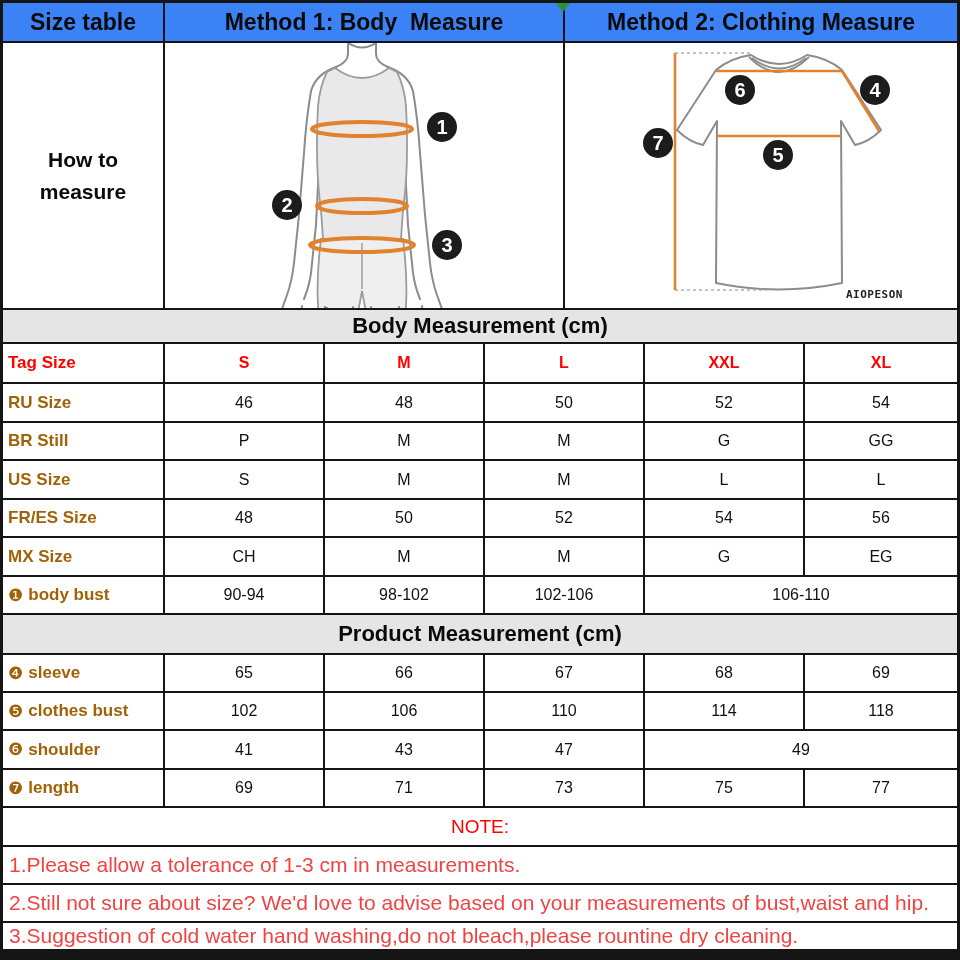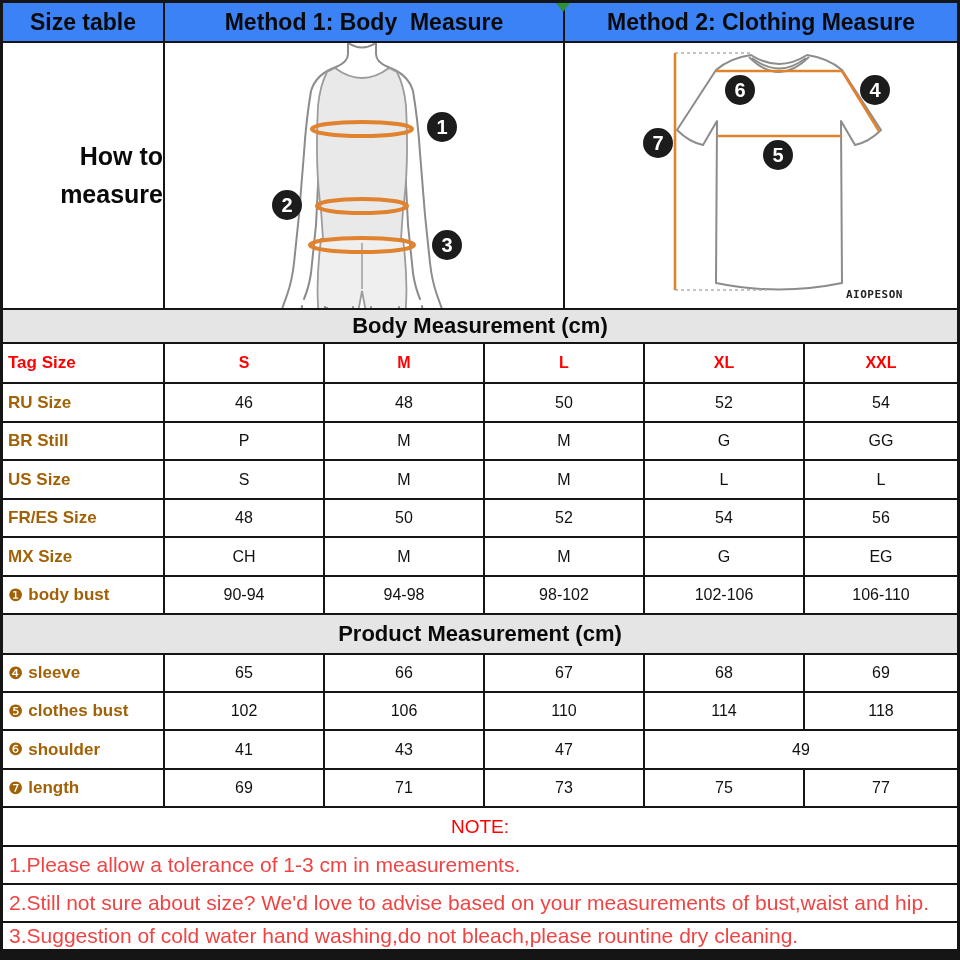--- a/index.html
+++ b/index.html
@@ -19,22 +19,22 @@
   .hdr-cell{
     background:#3b82f6; display:flex; align-items:center; justify-content:center;
     font-weight:bold; font-size:23px; color:#0a0a0a; white-space:pre-wrap;
   }
   .w-label{ width:160px; }
   .w-panel{ width:400px; border-left:2px solid #151515; }
   .w-panel-last{ flex:1; border-left:2px solid #151515; }
   
   .diag{ height:267px; }
   .howto{
-    width:160px; display:flex; flex-direction:column; align-items:flex-end; justify-content:center;
-    font-weight:bold; font-size:25px; line-height:1.5; color:#0a0a0a;
+    width:160px; display:flex; flex-direction:column; align-items:center; justify-content:center;
+    font-weight:bold; font-size:21px; line-height:1.5; color:#0a0a0a;
   }
   .diag-cell{ position:relative; overflow:hidden; background:#fff; }
   .diag-cell svg{ display:block; }
   
   .bar{
     background:#e5e5e5; display:flex; align-items:center; justify-content:center;
     font-weight:bold; font-size:22px; color:#0a0a0a;
   }
   .bar1{ height:34px; } .bar2{ height:40px; }
   
@@ -176,22 +176,22 @@
     </div>
   </div>
 
   <div class="row bar bar1">Body Measurement (cm)</div>
 
   <div class="row trow tagrow h40">
     <div class="lcell">Tag Size</div>
     <div class="vcell">S</div>
     <div class="vcell">M</div>
     <div class="vcell">L</div>
+    <div class="vcell">XXL</div>
     <div class="vcell">XL</div>
-    <div class="vcell">XXL</div>
   </div>
 
   <div class="row trow h39">
     <div class="lcell">RU Size</div>
     <div class="vcell">46</div>
     <div class="vcell">48</div>
     <div class="vcell">50</div>
     <div class="vcell">52</div>
     <div class="vcell">54</div>
   </div>
@@ -231,21 +231,20 @@
     <div class="vcell">G</div>
     <div class="vcell">EG</div>
   </div>
 
   <div class="row trow h38">
     <div class="lcell">
       <span class="mk">❶</span>
       <span>body bust</span>
     </div>
     <div class="vcell">90-94</div>
-    <div class="vcell">94-98</div>
     <div class="vcell">98-102</div>
     <div class="vcell">102-106</div>
     <div class="vcell">106-110</div>
   </div>
 
   <div class="row bar bar2">Product Measurement (cm)</div>
 
   <div class="row trow h38">
     <div class="lcell">
       <span class="mk">❹</span>

